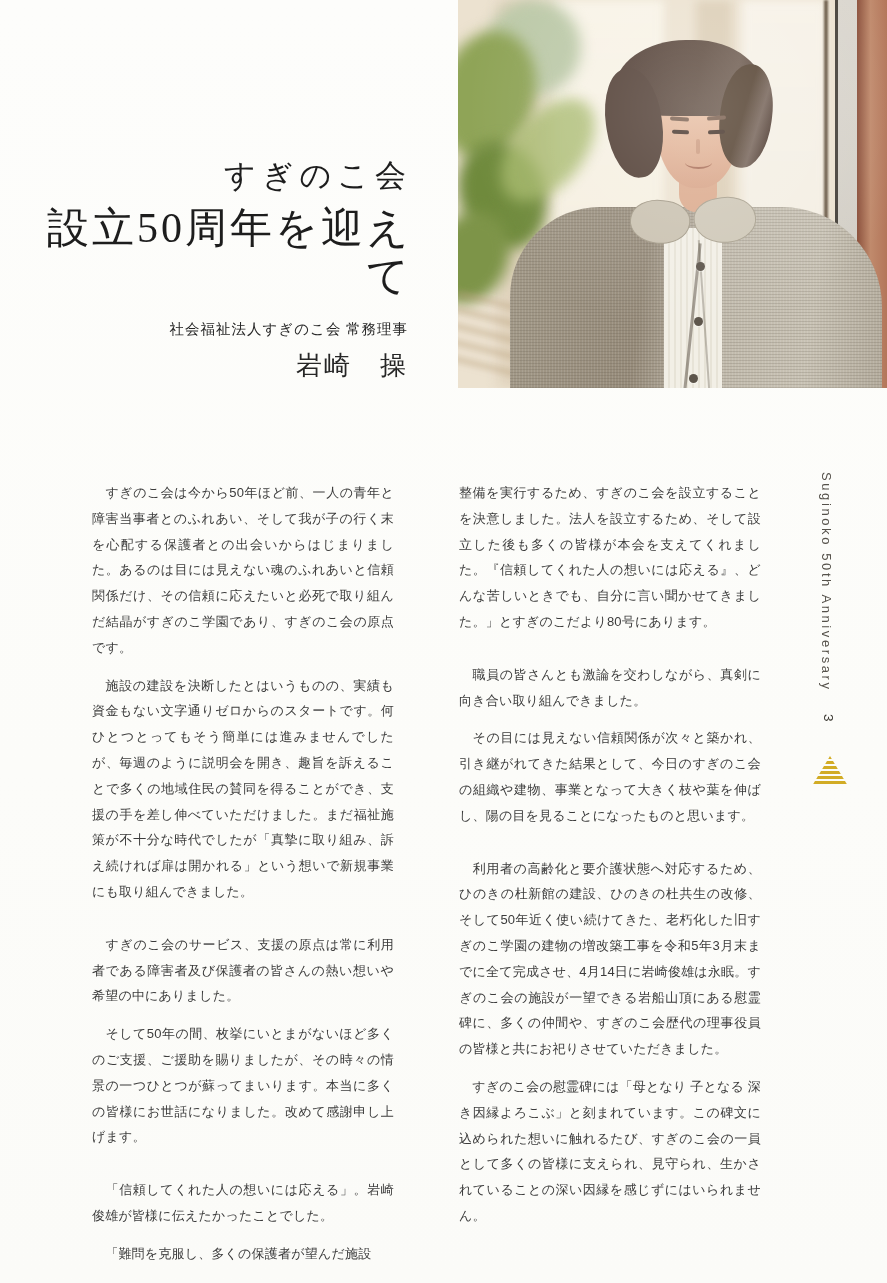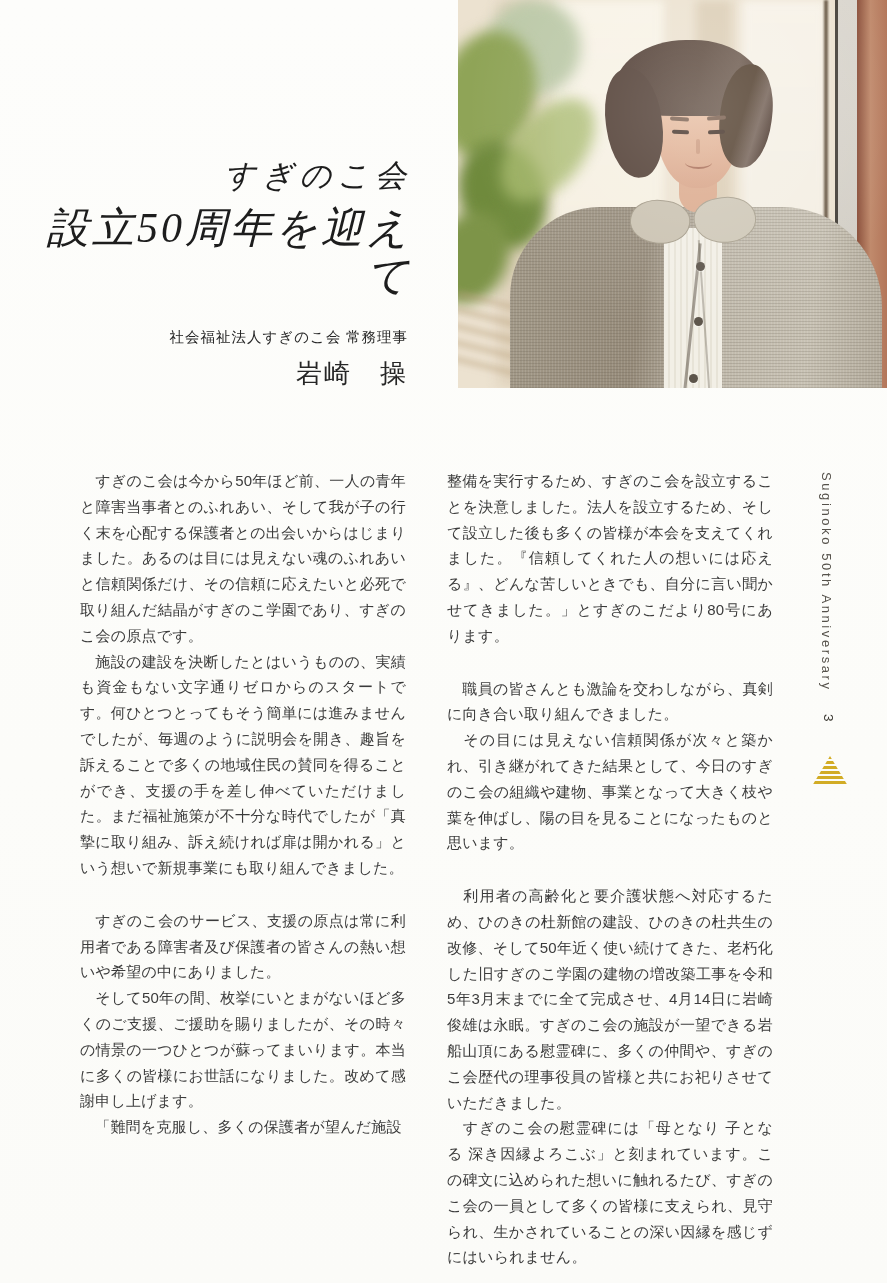--- a/index.html
+++ b/index.html
@@ -58,33 +58,33 @@
   .brow-r { left:249px; top:116px; width:19px; height:4px; border-radius:2px; background:#7a5f4e; transform:rotate(-4deg); }
   .eye-l  { left:214px; top:130px; width:17px; height:4px; border-radius:2px; background:#46342a; transform:rotate(3deg); }
   .eye-r  { left:250px; top:130px; width:17px; height:4px; border-radius:2px; background:#46342a; transform:rotate(-3deg); }
   .nose   { left:238px; top:139px; width:4px;  height:15px; border-radius:2px; background:rgba(166,112,86,.35); }
   .mouth  { left:227px; top:156px; width:27px; height:11px; border-bottom:2.5px solid #a96f58; border-radius:0 0 50% 50%; }
   .photo-glow { left:0; top:0; width:100%; height:100%;
                 background:radial-gradient(circle at 55% 28%, rgba(255,255,255,.22), rgba(255,255,255,0) 62%); }
 
   
   .title-block { position:absolute; left:40px; top:158px; width:372px; text-align:right;
-                 color:#1d1d1d; font-family:"Liberation Serif","DejaVu Serif",serif;font-style:italic; }
+                 color:#1d1d1d; font-family:"Liberation Serif","DejaVu Serif",serif; }
   .title-line1 { font-size:31px; letter-spacing:6px; line-height:1.15; font-weight:400; margin:0; }
   .title-line2 { font-size:42px; letter-spacing:3px; line-height:1.15; font-weight:400; margin:10px 0 0 0; }
 
-  .author-block { position:absolute; left:40px; top:328px; width:368px; text-align:right;
+  .author-block { position:absolute; left:40px; top:320px; width:368px; text-align:right;
                   color:#262626; font-family:"Liberation Serif","DejaVu Serif",serif; }
   .author-org  { font-size:14.5px; letter-spacing:1px; }
   .author-name { font-size:26px; letter-spacing:2px; margin-top:9px; }
 
   .col { position:absolute; top:468px; width:326px; }
   .col-left  { left:80px; }
   .col-right { left:447px; }
-  .col p { margin:0; font-size:15px; line-height:25.8px; letter-spacing:.2px;
+  .col p { margin:12px; font-size:13px; line-height:25.8px; letter-spacing:.2px;
            text-align:justify; text-justify:inter-character; color:#3b3b3b; }
   .col p.gap { margin-top:27px; }
 
   .vertical-strip { position:absolute; left:819px; top:472px;
                     writing-mode:vertical-rl; text-orientation:sideways;
                     font-size:13px; letter-spacing:2.6px; color:#55514a; }
   .page-number { position:absolute; left:821px; top:714px;
                  writing-mode:vertical-rl; text-orientation:sideways;
                  font-size:13.5px; color:#3d3a34; }
   .logo-triangle { position:absolute; left:812px; top:756px; width:36px; height:30px;
@@ -143,20 +143,21 @@
     <div class="author-org">社会福祉法人すぎのこ会 常務理事</div>
     <div class="author-name">岩崎　操</div>
   </div>
 
   <div class="col col-left">
 
   <p class="body-para">　すぎのこ会は今から50年ほど前、一人の青年と障害当事者とのふれあい、そして我が子の行く末を心配する保護者との出会いからはじまりました。あるのは目には見えない魂のふれあいと信頼関係だけ、その信頼に応えたいと必死で取り組んだ結晶がすぎのこ学園であり、すぎのこ会の原点です。</p>
       <p class="body-para">　施設の建設を決断したとはいうものの、実績も資金もない文字通りゼロからのスタートです。何ひとつとってもそう簡単には進みませんでしたが、毎週のように説明会を開き、趣旨を訴えることで多くの地域住民の賛同を得ることができ、支援の手を差し伸べていただけました。まだ福祉施策が不十分な時代でしたが「真摯に取り組み、訴え続ければ扉は開かれる」という想いで新規事業にも取り組んできました。</p>
       <p class="body-para gap">　すぎのこ会のサービス、支援の原点は常に利用者である障害者及び保護者の皆さんの熱い想いや希望の中にありました。</p>
       <p class="body-para">　そして50年の間、枚挙にいとまがないほど多くのご支援、ご援助を賜りましたが、その時々の情景の一つひとつが蘇ってまいります。本当に多くの皆様にお世話になりました。改めて感謝申し上げます。</p>
+      <p class="body-para gap">　「信頼してくれた人の想いには応える」。岩崎俊雄が皆様に伝えたかったことでした。</p>
       <p class="body-para">　「難問を克服し、多くの保護者が望んだ施設</p>
     </div>
 
   <div class="col col-right">
 
   <p class="body-para">整備を実行するため、すぎのこ会を設立することを決意しました。法人を設立するため、そして設立した後も多くの皆様が本会を支えてくれました。『信頼してくれた人の想いには応える』、どんな苦しいときでも、自分に言い聞かせてきました。」とすぎのこだより80号にあります。</p>
       <p class="body-para gap">　職員の皆さんとも激論を交わしながら、真剣に向き合い取り組んできました。</p>
       <p class="body-para">　その目には見えない信頼関係が次々と築かれ、引き継がれてきた結果として、今日のすぎのこ会の組織や建物、事業となって大きく枝や葉を伸ばし、陽の目を見ることになったものと思います。</p>
       <p class="body-para gap">　利用者の高齢化と要介護状態へ対応するため、ひのきの杜新館の建設、ひのきの杜共生の改修、そして50年近く使い続けてきた、老朽化した旧すぎのこ学園の建物の増改築工事を令和5年3月末までに全て完成させ、4月14日に岩崎俊雄は永眠。すぎのこ会の施設が一望できる岩船山頂にある慰霊碑に、多くの仲間や、すぎのこ会歴代の理事役員の皆様と共にお祀りさせていただきました。</p>
       <p class="body-para">　すぎのこ会の慰霊碑には「母となり 子となる 深き因縁よろこぶ」と刻まれています。この碑文に込められた想いに触れるたび、すぎのこ会の一員として多くの皆様に支えられ、見守られ、生かされていることの深い因縁を感じずにはいられません。</p>

